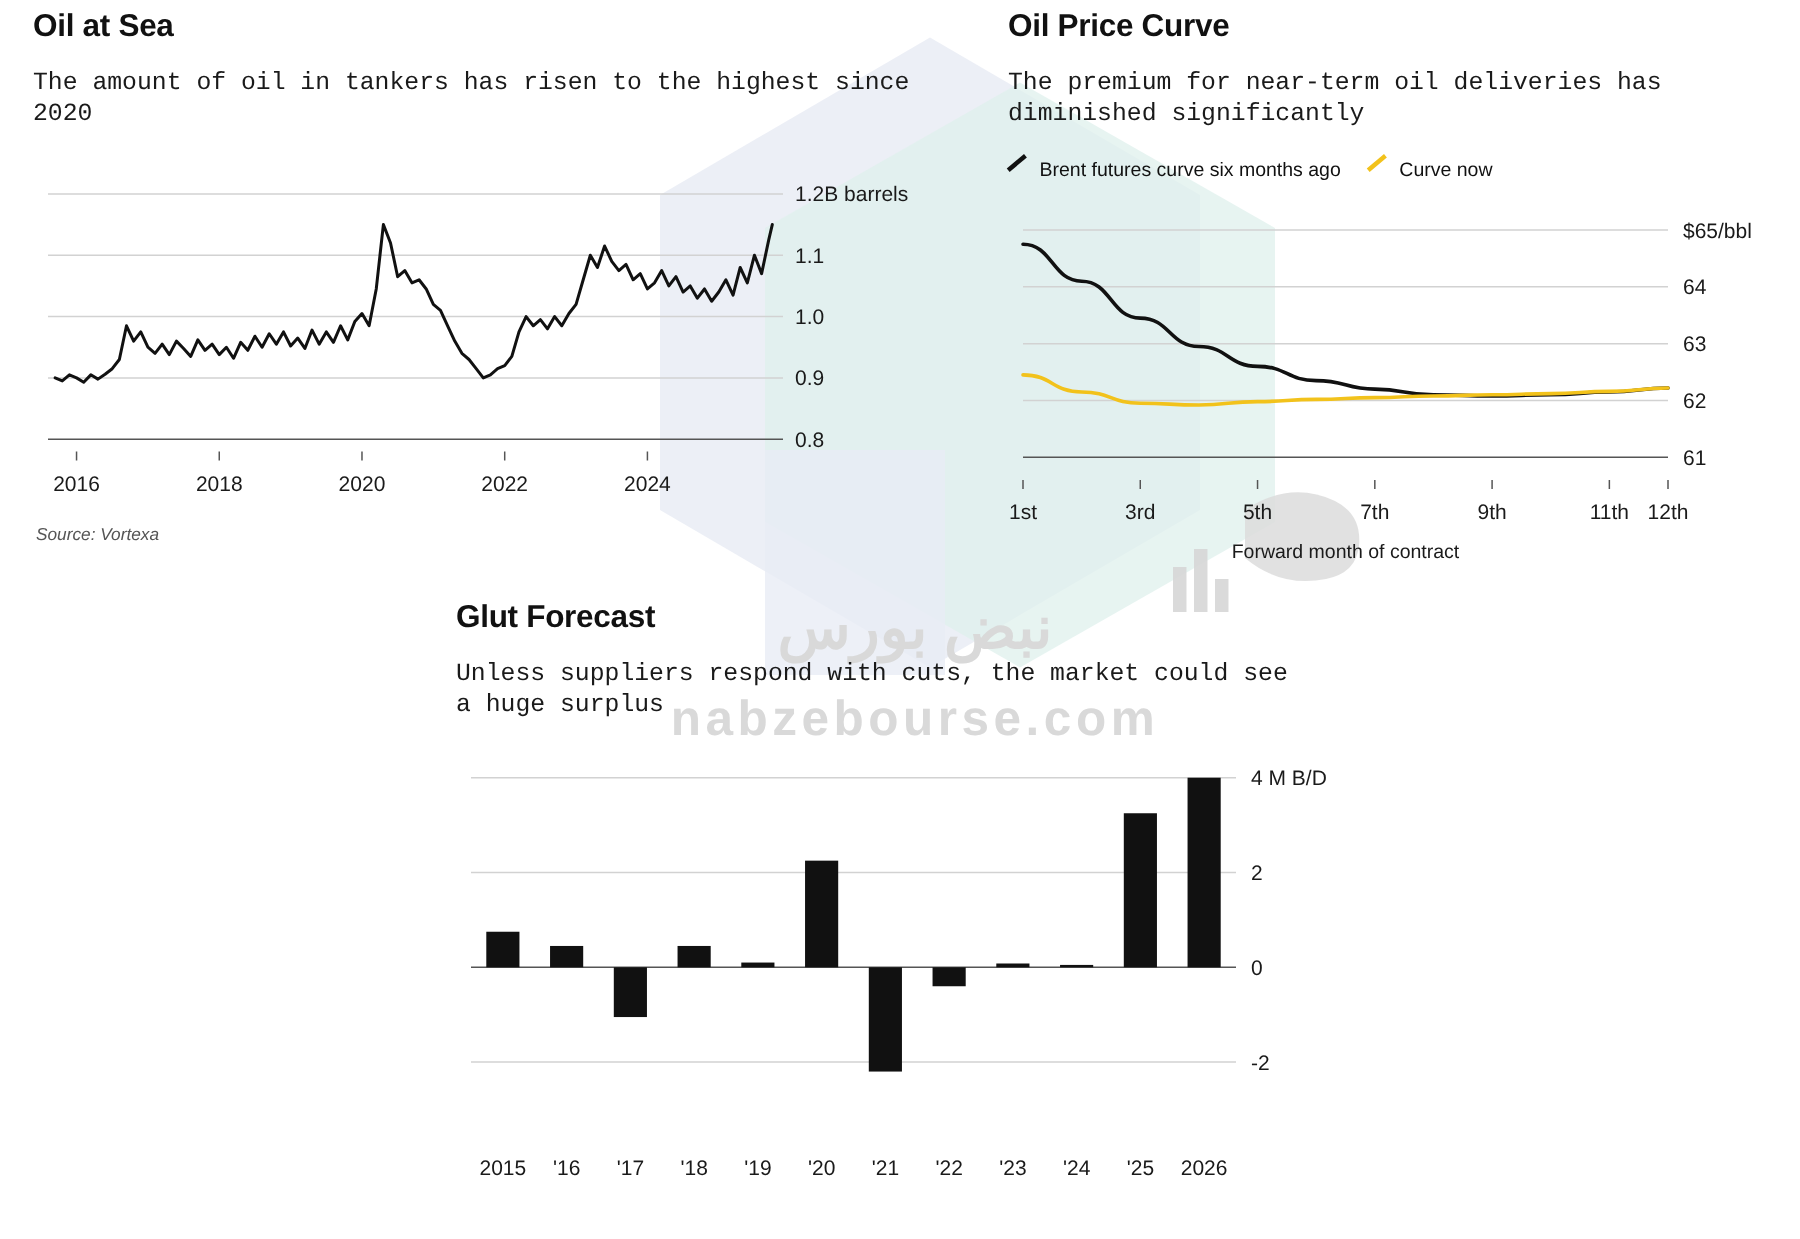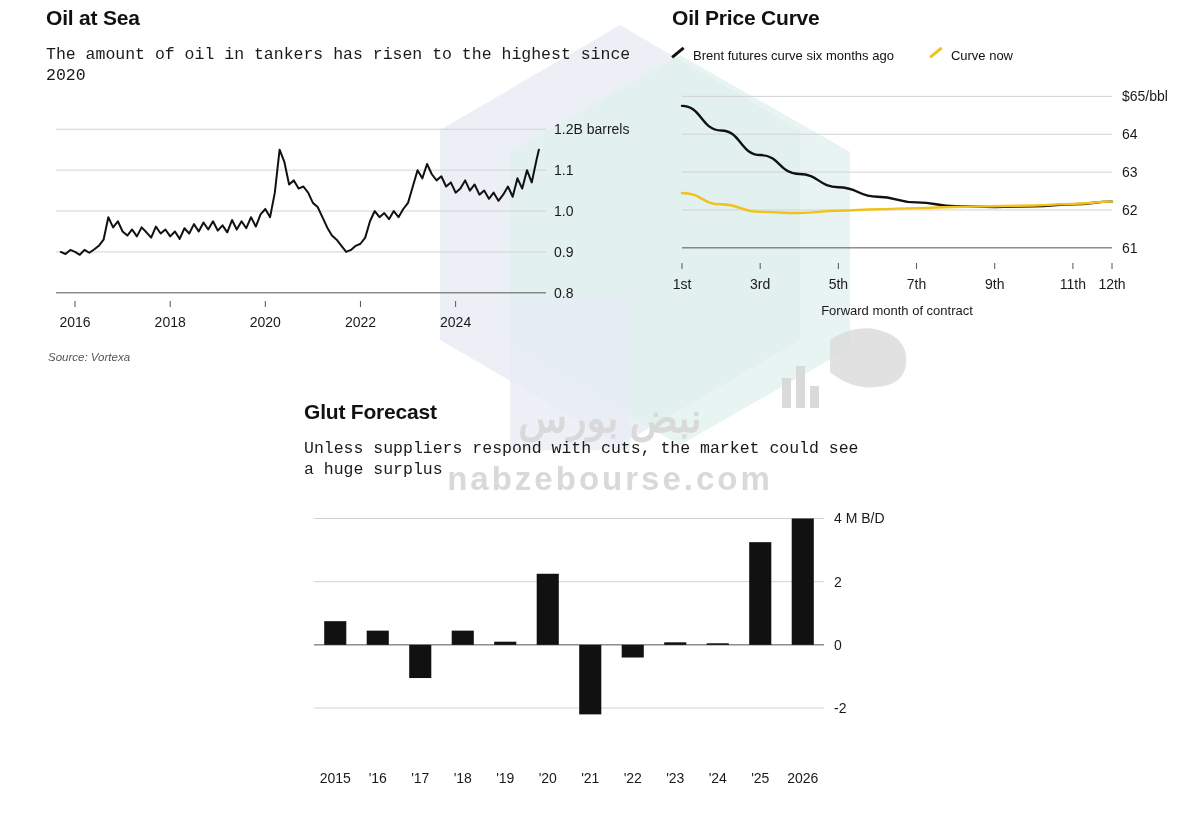--- a/index.html
+++ b/index.html
@@ -53,26 +53,26 @@
     line-height: 1.3;
     font-weight: 400;
     font-family: Liberation Mono, monospace;
   }
   .source {
     font-size: 11.5px;
     color: #555;
   }
 
   
-  #panel-oil-at-sea { left: 46px; top: 6px; width: 600px; }
+  #panel-oil-at-sea { left: 22px; top: 6px; width: 600px; }
   #chart-oil-at-sea { position: relative; width: 560px; height: 230px; margin-top: 18px; }
 
   
   #panel-oil-price-curve { left: 672px; top: 6px; width: 500px; }
-  .legend { display: flex; align-items: center; gap: 36px; margin-top: 18px; }
+  .legend { display: flex; align-items: center; gap: 18px; margin-top: 18px; }
   .legend-item { display: flex; align-items: center; gap: 7px; font-size: 13px; color: #111; }
   .legend-swatch { display: inline-block; width: 14px; height: 14px; position: relative; }
   .legend-swatch::after {
     content: "";
     position: absolute;
     left: 0; top: 50%;
     width: 15px; height: 2.6px;
     background: currentColor;
     transform: rotate(-40deg);
     transform-origin: left center;
@@ -134,20 +134,21 @@
         <text x="409.61165048543415" y="222" class="tick-label" text-anchor="middle">2024</text>
         <path d="M14.76 146.93 L19.51 148.98 L24.27 144.89 L29.03 146.93 L33.79 149.80 L38.54 144.89 L43.30 147.75 L48.06 144.48 L52.82 140.80 L57.57 134.67 L62.33 112.18 L67.09 122.40 L71.84 116.27 L76.60 126.49 L81.36 130.58 L86.12 124.44 L90.87 131.40 L95.63 122.40 L100.39 127.31 L105.15 132.62 L109.90 121.58 L114.66 128.53 L119.42 124.44 L124.17 131.40 L128.93 126.49 L133.69 133.85 L138.45 123.22 L143.20 128.53 L147.96 119.13 L152.72 126.49 L157.48 117.49 L162.23 124.44 L166.99 116.27 L171.75 125.67 L176.50 120.36 L181.26 127.31 L186.02 115.04 L190.78 124.44 L195.53 116.27 L200.29 123.22 L205.05 112.18 L209.81 121.58 L214.56 109.32 L219.32 104.00 L224.08 112.18 L228.83 87.64 L233.59 44.71 L238.35 56.98 L243.11 79.47 L247.86 75.38 L252.62 83.56 L257.38 81.51 L262.14 87.64 L266.89 97.87 L271.65 101.96 L276.41 112.18 L281.17 122.40 L285.92 130.58 L290.68 134.67 L295.44 140.80 L300.19 146.93 L304.95 144.89 L309.71 140.80 L314.47 138.76 L319.22 132.62 L323.98 116.27 L328.74 106.04 L333.50 112.18 L338.25 108.09 L343.01 114.22 L347.77 106.04 L352.52 112.18 L357.28 104.00 L362.04 97.87 L366.80 81.51 L371.55 65.16 L376.31 73.33 L381.07 59.02 L385.83 69.24 L390.58 75.38 L395.34 71.29 L400.10 81.51 L404.85 77.42 L409.61 87.64 L414.37 83.56 L419.13 75.38 L423.88 85.60 L428.64 79.47 L433.40 89.69 L438.16 85.60 L442.91 93.78 L447.67 87.64 L452.43 95.82 L457.18 89.69 L461.94 81.51 L466.70 91.73 L471.46 73.33 L476.21 83.56 L480.97 65.16 L485.73 77.42 L490.49 54.93 L492.86 44.71" fill="none" stroke="#111111" stroke-width="2" stroke-linejoin="round" stroke-linecap="round"></path>
       </svg>
   </div>
 
   <div class="source" style="margin-top:16px;margin-left:2px;font-style:italic;">Source: Vortexa</div>
 </div>
 
 <div class="panel" id="panel-oil-price-curve">
   <h2 class="panel-title">Oil Price Curve</h2>
+  <p class="panel-sub">The premium for near-term oil deliveries has diminished significantly</p>
 
   <div class="legend">
     <div class="legend-item">
       <span class="legend-swatch" style="color:#111111"></span>
       <span>Brent futures curve six months ago</span>
     </div>
     <div class="legend-item">
       <span class="legend-swatch" style="color:#f2c21b"></span>
       <span>Curve now</span>
     </div>

